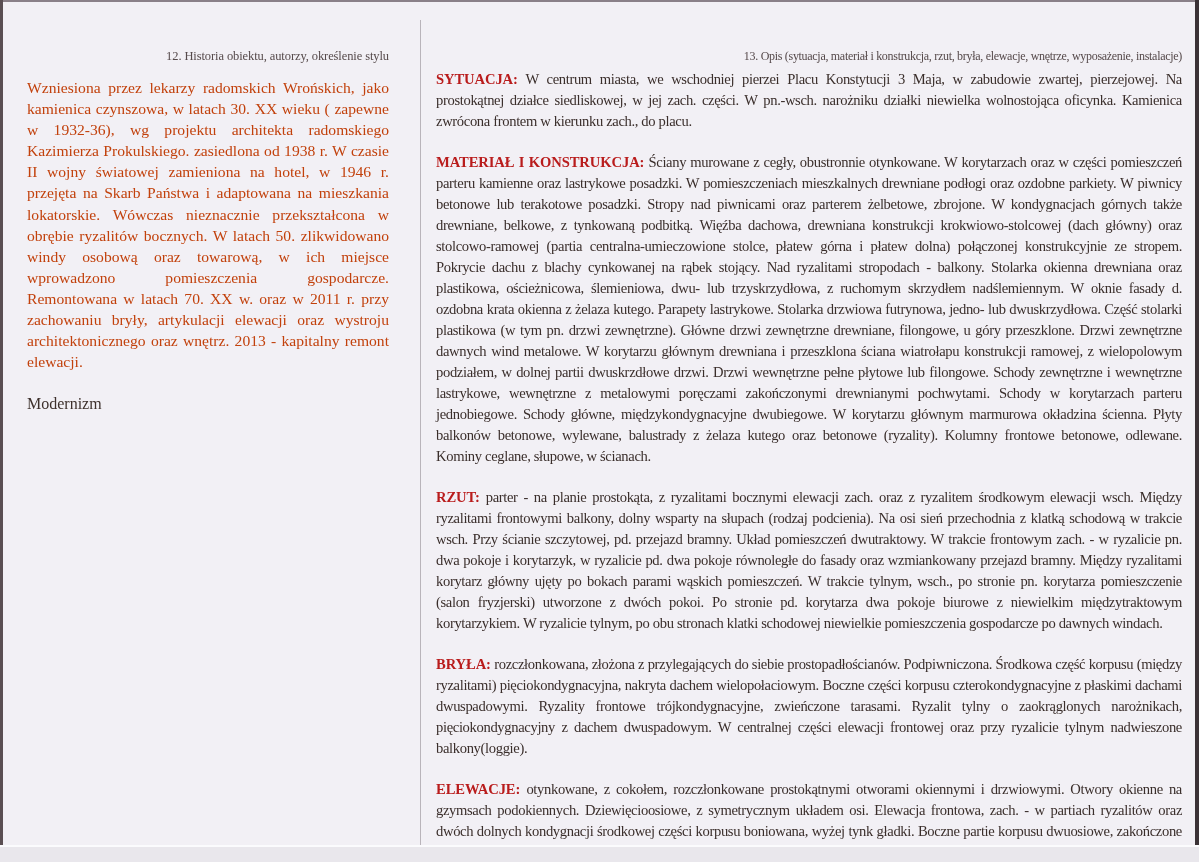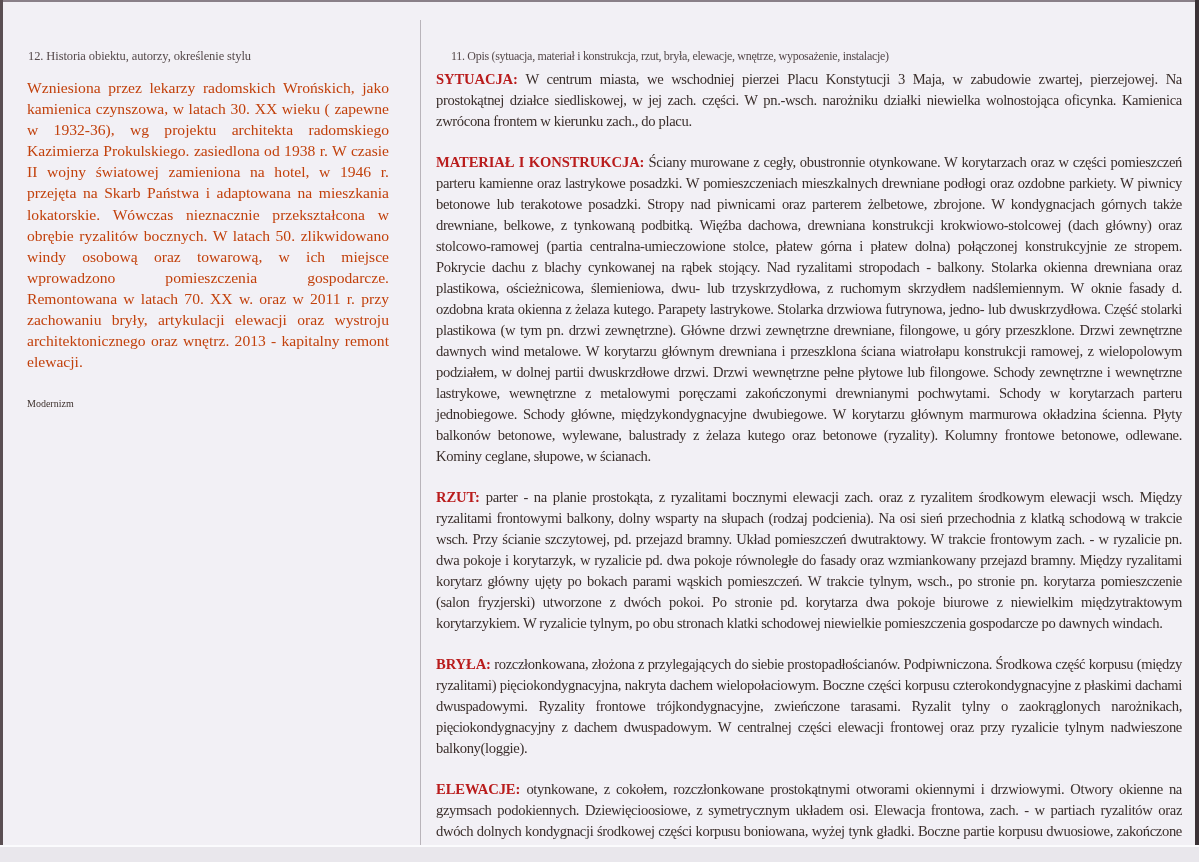--- a/index.html
+++ b/index.html
@@ -29,30 +29,31 @@
     }
     .left-col {
       position: absolute; left: 27px; top: 48px; width: 362px;
     }
     .right-col {
       position: absolute; left: 436px; top: 48px; width: 746px;
     }
     .col-heading {
       font-size: 12.5px; color: #55494a; letter-spacing: -0.1px;
       line-height: 16px;
+      text-align: right;
     }
     .left-col .col-heading { margin-left: 1px; }
     .right-col .col-heading { margin-left: 15px; font-size: 12px; letter-spacing: -0.3px; }
     .history-text {
       margin-top: 13px;
       font-size: 15.6px; line-height: 21.1px; text-align: justify;
       hyphens: manual; color: #c2410c;
     }
     .style-text {
-      margin-top: 21px; font-size: 10px; line-height: 21px; color: #3d302c;
+      margin-top: 21px; font-size: 16px; line-height: 21px; color: #3d302c;
     }
     .section {
       font-size: 14.6px; line-height: 21px; text-align: justify;
       letter-spacing: -0.35px; color: #3a2e2b;
     }
     .section + .section { margin-top: 20px; }
     .right-col .section:first-of-type { margin-top: 4px; }
     .section-label { font-weight: bold; color: #b91c1c; letter-spacing: -0.1px; }
     .inline-bold { font-weight: normal; }
     #sec-situation { margin-top: 5px; }
@@ -66,21 +67,21 @@
   <div class="edge-right"></div>
   <div class="column-divider"></div>
 
   <div class="left-col">
     <div class="col-heading">12. Historia obiektu, autorzy, określenie stylu</div>
     <p class="history-text">Wzniesiona przez lekarzy radomskich Wrońskich, jako kamienica czynszowa, w latach 30. XX wieku ( zapewne w 1932-36), wg projektu architekta radomskiego Kazimierza Prokulskiego. zasiedlona od 1938 r. W czasie II wojny światowej zamieniona na hotel, w 1946 r. przejęta na Skarb Państwa i adaptowana na mieszkania lokatorskie. Wówczas nieznacznie przekształcona w obrębie ryzalitów bocznych. W latach 50. zlikwidowano windy osobową oraz towarową, w ich miejsce wprowadzono pomieszczenia gospodarcze. Remontowana w latach 70. XX w. oraz w 2011 r. przy zachowaniu bryły, artykulacji elewacji oraz wystroju architektonicznego oraz wnętrz. 2013 - kapitalny remont elewacji.</p>
     <p class="style-text">Modernizm</p>
   </div>
 
   <div class="right-col">
-    <div class="col-heading">11. Opis (sytuacja, materiał i konstrukcja, rzut, bryła, elewacje, wnętrze, wyposażenie, instalacje)</div>
+    <div class="col-heading">13. Opis (sytuacja, materiał i konstrukcja, rzut, bryła, elewacje, wnętrze, wyposażenie, instalacje)</div>
 
     <p class="section" id="sec-situation">
       <span class="section-label">SYTUACJA:</span><span> W centrum miasta, we wschodniej pierzei Placu Konstytucji 3 Maja, w zabudowie zwartej, pierzejowej. Na prostokątnej działce siedliskowej, w  jej zach. części. W pn.-wsch. narożniku działki niewielka wolnostojąca oficynka. Kamienica zwrócona frontem w kierunku zach.,  do placu.</span>
     </p>
 
     <p class="section">
       <span class="section-label">MATERIAŁ I KONSTRUKCJA:</span><span> Ściany murowane z cegły, obustronnie otynkowane. W korytarzach oraz w części pomieszczeń parteru kamienne oraz lastrykowe posadzki. W pomieszczeniach mieszkalnych drewniane podłogi oraz ozdobne parkiety. W piwnicy betonowe lub terakotowe posadzki. Stropy nad piwnicami oraz parterem żelbetowe, zbrojone. W kondygnacjach górnych także drewniane, belkowe, z tynkowaną podbitką. Więźba dachowa, drewniana konstrukcji krokwiowo-stolcowej (dach główny) oraz stolcowo-ramowej (partia centralna-umieczowione stolce, płatew górna i płatew dolna) połączonej konstrukcyjnie ze stropem.  Pokrycie dachu z blachy cynkowanej na rąbek stojący. Nad ryzalitami stropodach - balkony. Stolarka okienna drewniana oraz plastikowa, ościeżnicowa, ślemieniowa, dwu- lub trzyskrzydłowa, z ruchomym skrzydłem nadślemiennym. W oknie fasady d. ozdobna krata okienna z żelaza kutego. Parapety lastrykowe. Stolarka drzwiowa futrynowa, jedno- lub dwuskrzydłowa. Część stolarki plastikowa (w tym pn. drzwi zewnętrzne). Główne drzwi zewnętrzne drewniane, filongowe, u góry przeszklone. Drzwi zewnętrzne dawnych wind metalowe. W korytarzu głównym drewniana i przeszklona ściana wiatrołapu konstrukcji ramowej, z wielopolowym podziałem, w dolnej partii dwuskrzdłowe drzwi. Drzwi wewnętrzne pełne płytowe lub filongowe. Schody zewnętrzne i wewnętrzne lastrykowe, wewnętrzne z metalowymi poręczami zakończonymi drewnianymi pochwytami. Schody w korytarzach parteru jednobiegowe. Schody główne, międzykondygnacyjne dwubiegowe. W korytarzu głównym marmurowa okładzina ścienna.  Płyty balkonów betonowe, wylewane, balustrady z żelaza kutego oraz betonowe (ryzality). Kolumny frontowe betonowe, odlewane. Kominy ceglane, słupowe, w ścianach.</span>
     </p>
 
     <p class="section">

